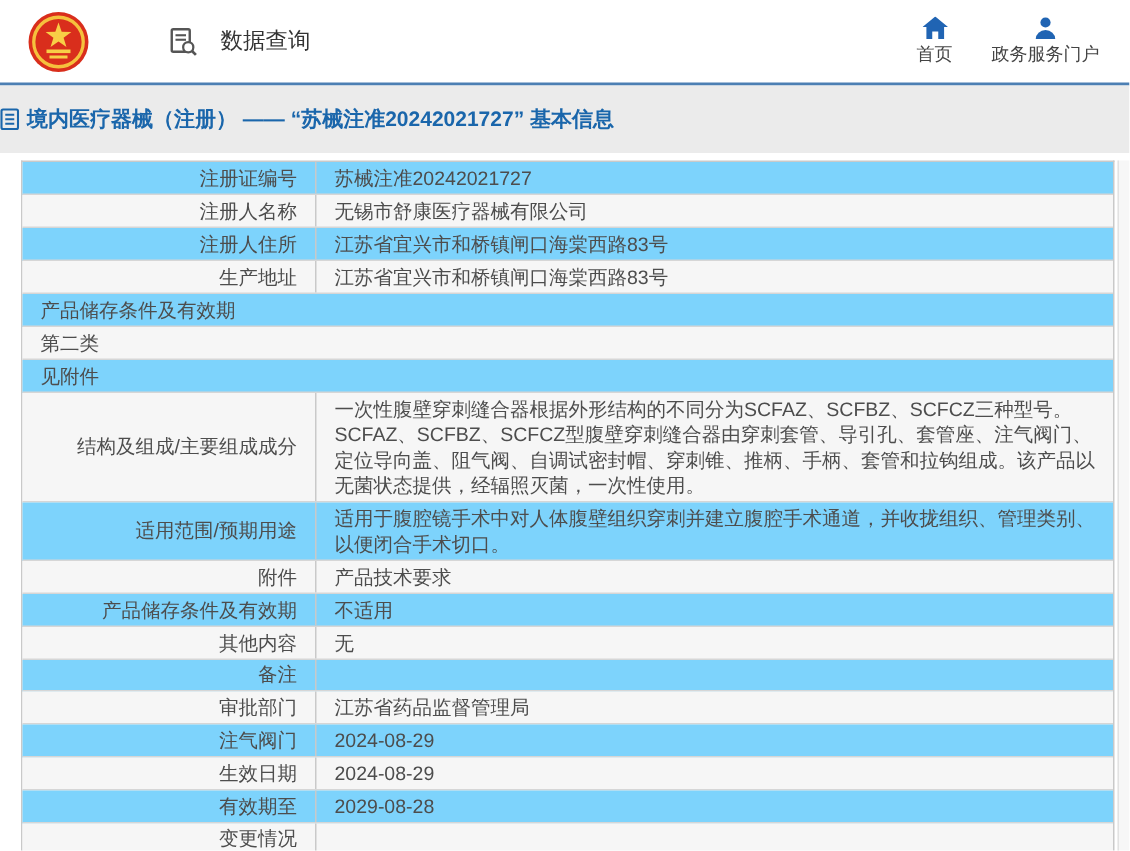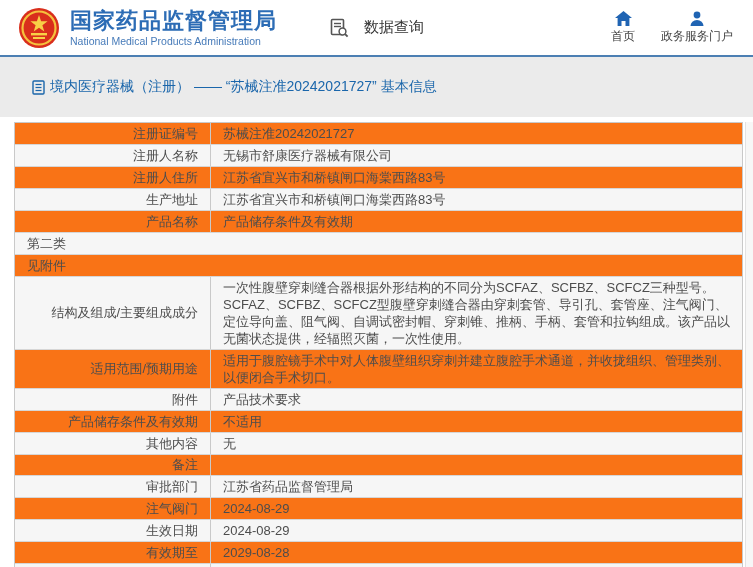--- a/index.html
+++ b/index.html
@@ -15,30 +15,30 @@
   .brand-cn { font-size:22px; font-weight:bold; color:#2c6cb5; letter-spacing:1px; }
   .brand-en { font-size:10.5px; color:#477bb9; margin-top:2px; }
   .data-query { display:flex; align-items:center; gap:15px; margin-left:52px;
     font-size:15px; font-weight:normal; color:#333; cursor:pointer; }
   .header-nav { margin-left:auto; display:flex; gap:26px; padding-right:6px; }
   .nav-item { display:flex; flex-direction:column; align-items:center; gap:2px;
     font-size:12px; color:#444; cursor:pointer; }
   .nav-item svg { display:block; }
 
   
-  .band { height:60px; background:#ebebeb; display:flex; align-items:center;
-    padding-left:32px; }
+  .band { height:45px; background:#ebebeb; display:flex; align-items:center;
+    padding-left:0;font-weight:bold; }
   .breadcrumb { display:flex; align-items:center; gap:5px;
     font-size:14px; color:#1a66ab; }
 
   
   .main { position:relative; background:#fff; height:463px; }
   .info-table { margin:5px 0 0 14px; width:729px;
     border:1px solid #c9c9c9; border-bottom:none; font-size:13px; color:#4d4d4d; }
-  .tr { display:flex; min-height:21px; border-bottom:1px solid #d6d6d6; background:#f97316; }
+  .tr { display:flex; min-height:21px; border-bottom:1px solid #d6d6d6; background:#7dd3fc; }
   .tr:nth-child(even) { background:#f6f6f6; }
   .th { width:196px; flex:0 0 196px; padding:2px 12px 2px 6px;
     border-right:1px solid #c9c9c9; display:flex; align-items:center;
     justify-content:flex-end; text-align:right; line-height:16px; gap:3px; }
   .td { flex:1; padding:2px 12px; display:flex; align-items:center; line-height:17px; }
 
   
   .scrollbar { position:absolute; top:0; right:0; width:8px; height:100%;
     background:#f7f7f7; border-left:1px solid #e2e2e2; }
 </style>
@@ -47,24 +47,20 @@
 
 <div class="header">
   <div class="brand">
     <svg class="emblem" viewBox="0 0 42 42">
       <circle cx="21" cy="21" r="20" fill="#d92e1c"></circle>
       <circle cx="21" cy="21" r="16.5" fill="none" stroke="#f5c13d" stroke-width="2.2"></circle>
       <path d="M21 8 l2.1 6.2 6.5 .1 -5.2 3.9 1.9 6.2 -5.3-3.7 -5.3 3.7 1.9-6.2 -5.2-3.9 6.5-.1 Z" fill="#f8cf46"></path>
       <rect x="13" y="26" width="16" height="2.4" fill="#f8cf46"></rect>
       <rect x="15" y="30" width="12" height="2" fill="#f8cf46"></rect>
     </svg>
-    <div class="brand-text">
-      <div class="brand-cn">国家药品监督管理局</div>
-      <div class="brand-en">National Medical Products Administration</div>
-    </div>
   </div>
 
   <div class="data-query">
     <svg width="20" height="20" viewBox="0 0 20 20">
       <rect x="2.5" y="1.5" width="12" height="15" rx="1" fill="none" stroke="#555" stroke-width="1.6"></rect>
       <line x1="5" y1="5.5" x2="12" y2="5.5" stroke="#555" stroke-width="1.4"></line>
       <line x1="5" y1="8.5" x2="12" y2="8.5" stroke="#555" stroke-width="1.4"></line>
       <circle cx="13.5" cy="13.5" r="3.4" fill="#fff" stroke="#555" stroke-width="1.5"></circle>
       <line x1="16" y1="16" x2="18.6" y2="18.6" stroke="#555" stroke-width="1.8"></line>
     </svg>
@@ -113,21 +109,20 @@
       </div>
     <div class="tr">
         <div class="th">注册人住所</div>
         <div class="td">江苏省宜兴市和桥镇闸口海棠西路83号</div>
       </div>
     <div class="tr">
         <div class="th">生产地址</div>
         <div class="td">江苏省宜兴市和桥镇闸口海棠西路83号</div>
       </div>
     <div class="tr">
-        <div class="th">产品名称</div>
         <div class="td">产品储存条件及有效期</div>
       </div>
     <div class="tr">
         <div class="td">第二类</div>
       </div>
     <div class="tr">
         <div class="td">见附件</div>
       </div>
     <div class="tr">
         <div class="th">结构及组成/主要组成成分</div>

